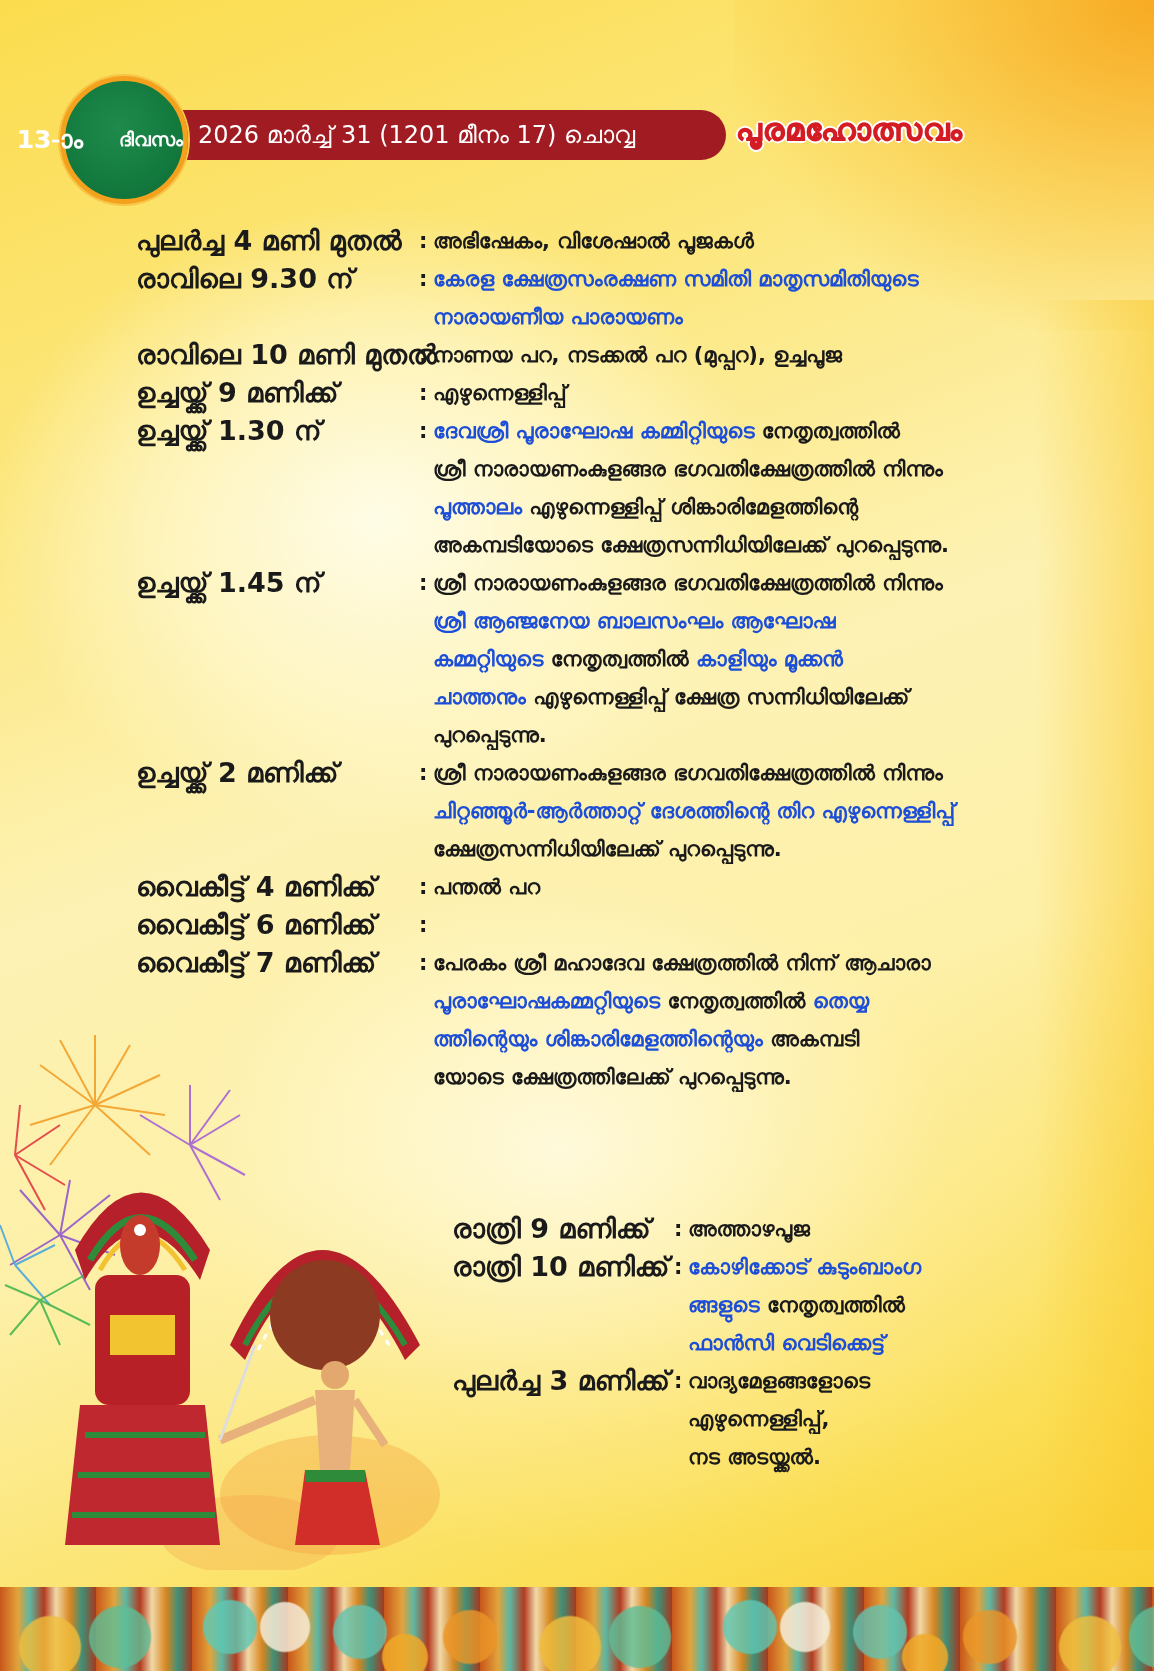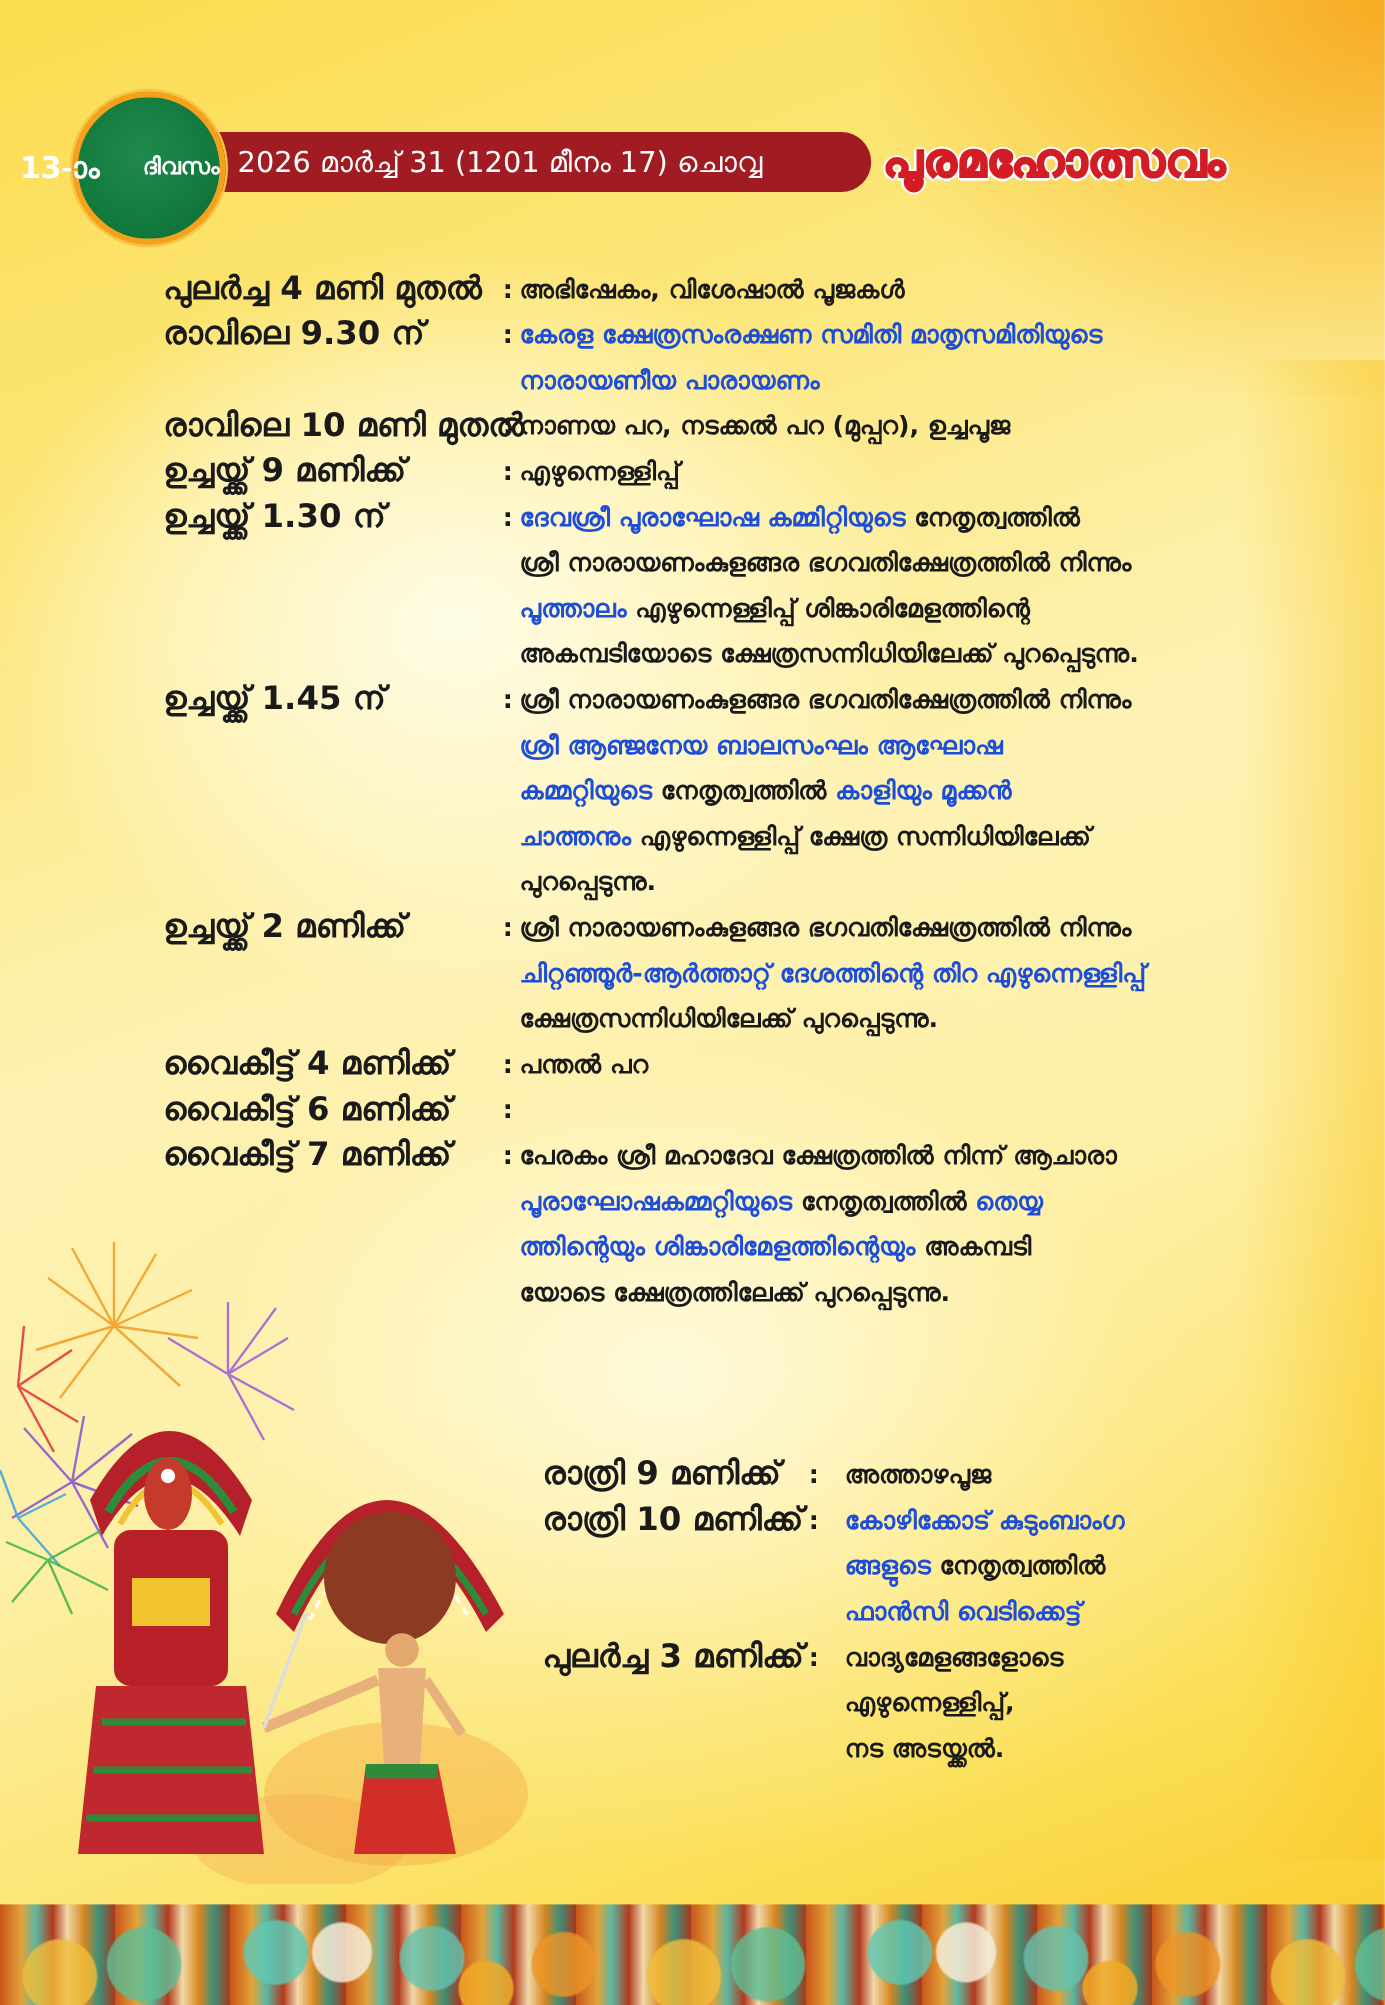--- a/index.html
+++ b/index.html
@@ -42,41 +42,41 @@
     position: absolute; left: 176px; top: 110px; width: 550px; height: 50px;
     background: #a11c22;
     border-radius: 0 25px 25px 0;
     color: #fff; font-weight: normal; font-size: 24px;
     display: flex; align-items: center; padding-left: 22px;
     z-index: 2; white-space: nowrap; overflow: hidden;
   }
 
   .festival-title {
     position: absolute; left: 736px; top: 112px;
-    font-size: 38px; font-weight: bold; color: #d41c24;
+    font-size: 30px; font-weight: normal; color: #d41c24;
     -webkit-text-stroke: 2px #d41c24;
     text-shadow: 0 0 0 #fff, 2px 2px 0 #fff, -2px -2px 0 #fff, 2px -2px 0 #fff, -2px 2px 0 #fff, 0 3px 0 #fff, 3px 0 0 #fff, 0 -3px 0 #fff, -3px 0 0 #fff;
     letter-spacing: 1px; white-space: nowrap;
   }
 
   
   .schedule { position: absolute; left: 136px; top: 222px; width: 960px; }
   .row { display: flex; align-items: flex-start; }
   .time {
     width: 283px; flex: none;
     font-size: 27px; font-weight: bold; line-height: 38px; white-space: nowrap;
   }
   .colon { width: 14px; flex: none; font-size: 21px; font-weight: bold; line-height: 38px; }
   .desc { flex: 1; font-size: 21px; font-weight: bold; line-height: 38px; }
   .desc .line { display: block; white-space: nowrap; }
   .red { color: #1d4ed8; }
 
   .late { position: absolute; left: 452px; top: 1210px; width: 620px; }
   .late .time { width: 222px; }
-  .late .desc .line { white-space: nowrap; margin-left: 16px; }
+  .late .desc .line { white-space: nowrap; }
 
   
   .art { position: absolute; left: 0; top: 1015px; width: 440px; height: 555px; z-index: 1; }
 
   .mural-strip {
     position: absolute; left: 0; top: 1587px; width: 1154px; height: 84px;
     overflow: hidden;
     background: repeating-linear-gradient(90deg, #c8561a 0px, #e3a33a 18px, #5bb7a2 30px, #b33a1e 44px, #f0d9a8 56px, #d8861f 70px, #3e8f79 82px, #a7381c 96px);
   }
   .mural-strip .overlay {

